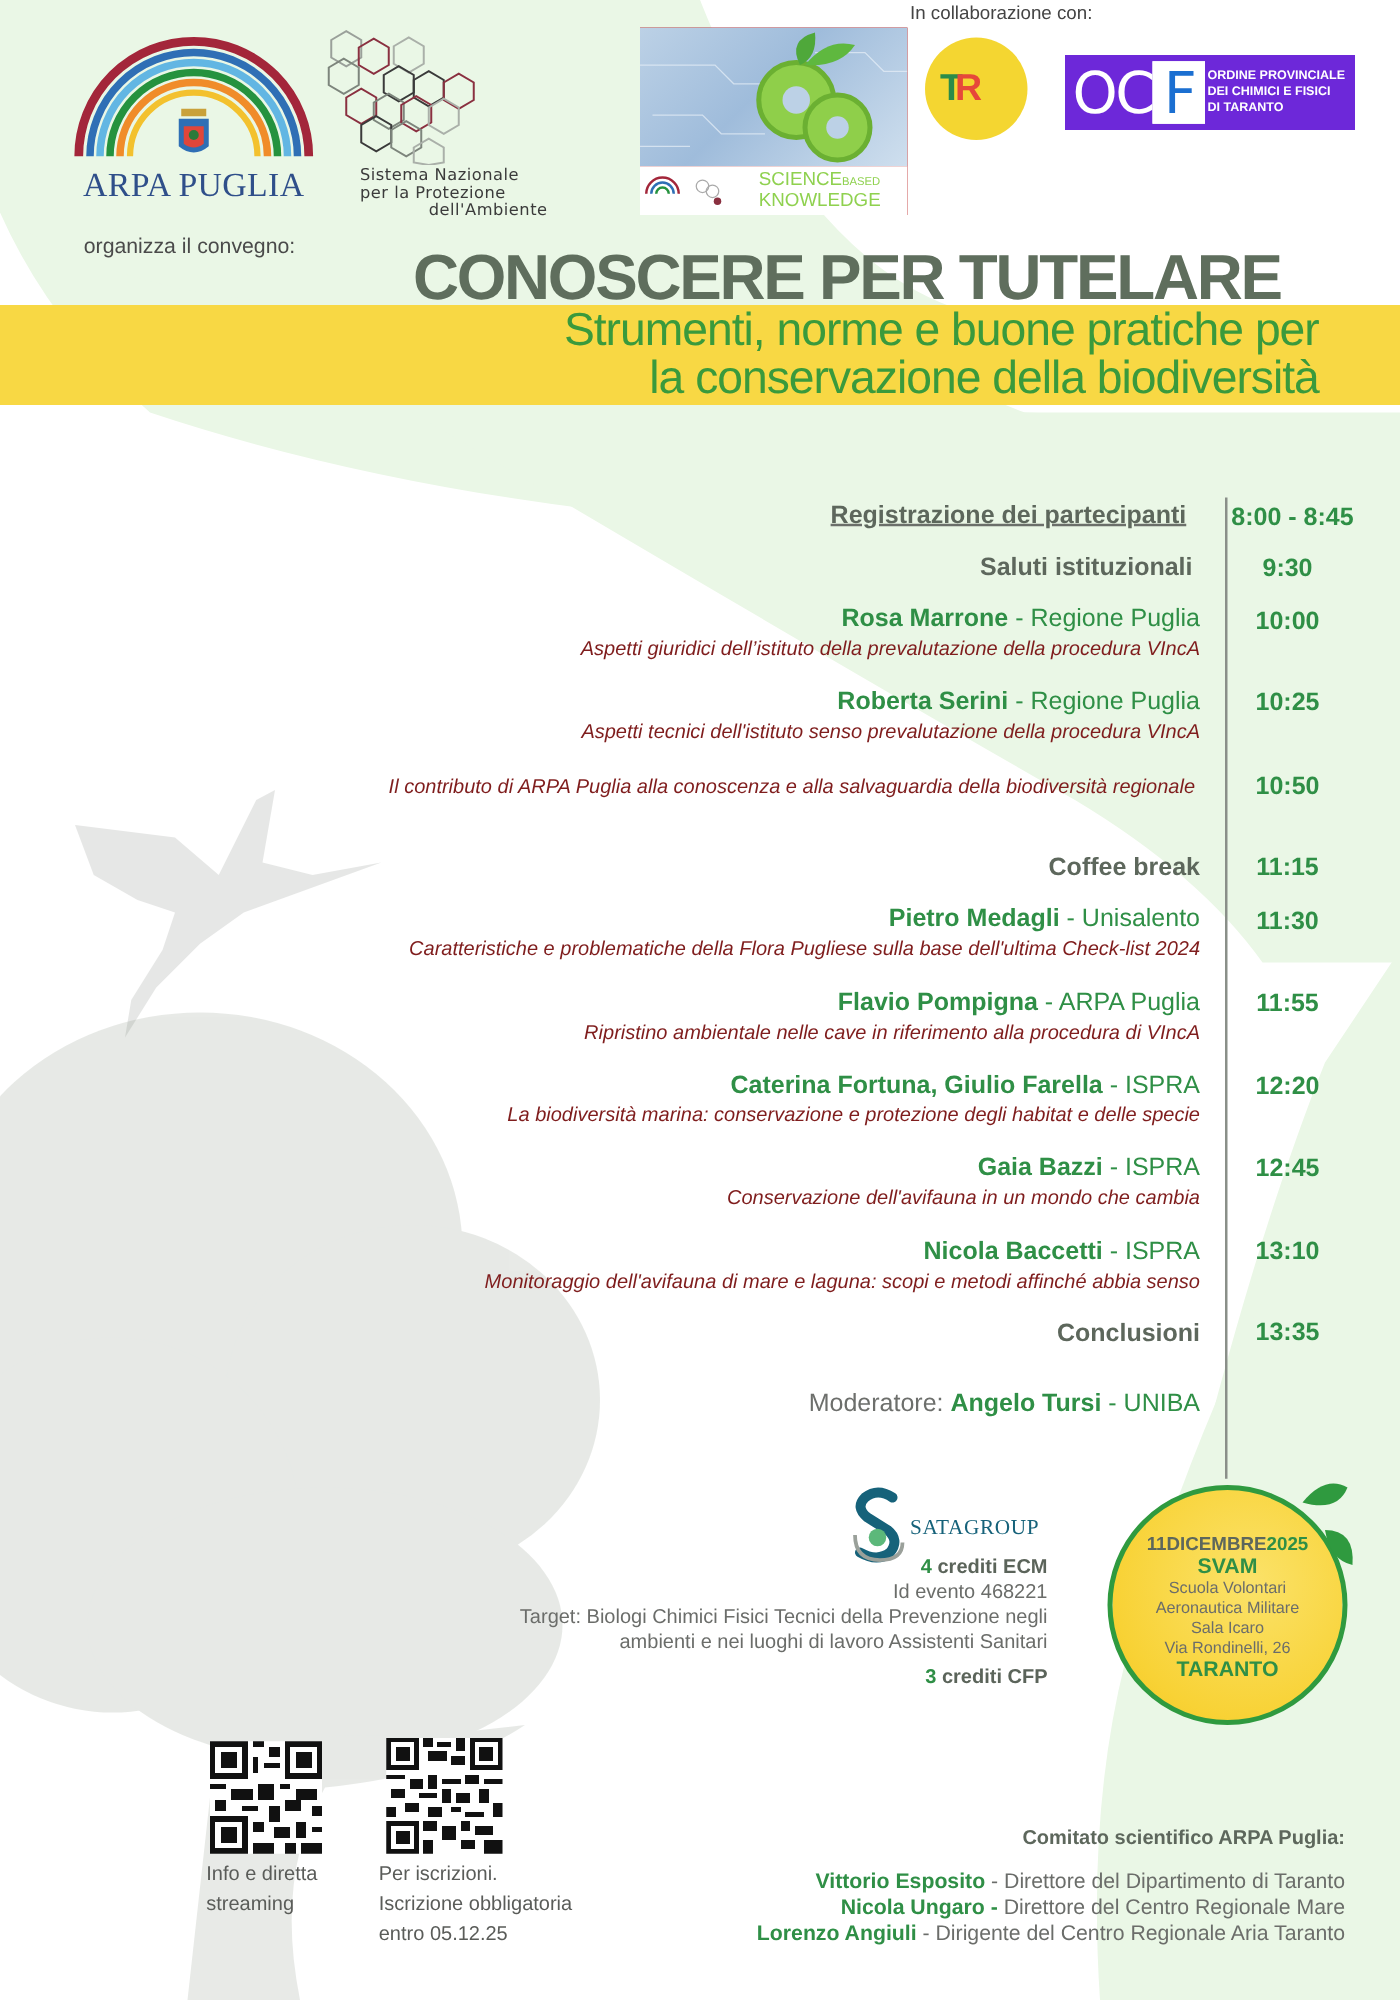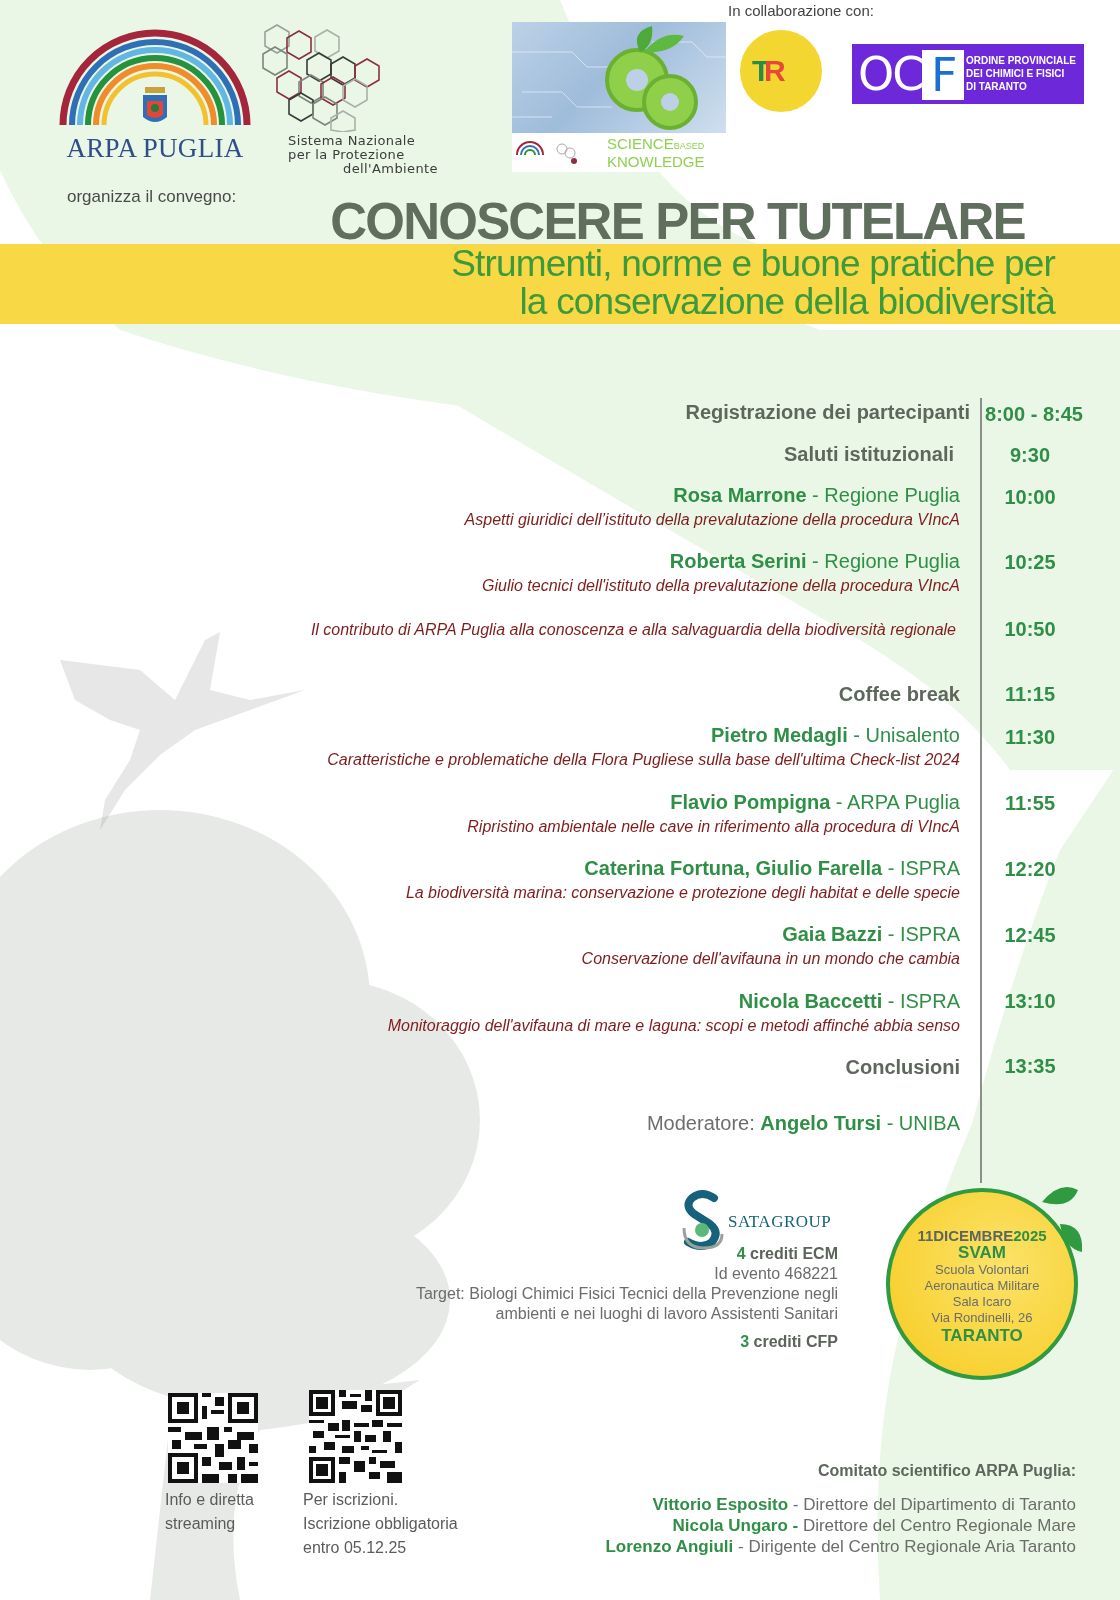--- a/index.html
+++ b/index.html
@@ -234,39 +234,39 @@
 
 <div class="abs title">CONOSCERE PER TUTELARE</div>
 <div class="abs band"></div>
 <div class="abs subtitle">
   <div>Strumenti, norme e buone pratiche per</div>
   <div>la conservazione della biodiversità</div>
 </div>
 
 <div class="abs timeline-line"></div>
 
-<div class="prog-row" style="top:401px; right:150px;">
+<div class="prog-row" style="top:401px; right:171px;text-decoration:underline;">
   <div class="prog-title">Registrazione dei partecipanti</div>
 </div>
 <div class="time wide" style="top:403px;">8:00 - 8:45</div>
 
 <div class="prog-row" style="top:443px; right:166px;">
   <div class="prog-title">Saluti istituzionali</div>
 </div>
 <div class="time" style="top:444px;">9:30</div>
 
 <div class="prog-row" style="top:484px;">
   <div><span class="speaker-name">Rosa Marrone</span><span class="speaker-org"> - Regione Puglia</span></div>
   <div class="talk-title">Aspetti giuridici dell’istituto della prevalutazione della procedura VIncA</div>
 </div>
 <div class="time" style="top:486px;">10:00</div>
 
 <div class="prog-row" style="top:550px;">
   <div><span class="speaker-name">Roberta Serini</span><span class="speaker-org"> - Regione Puglia</span></div>
-  <div class="talk-title">Giulio tecnici dell'istituto della prevalutazione della procedura VIncA</div>
+  <div class="talk-title">Aspetti tecnici dell'istituto senso prevalutazione della procedura VIncA</div>
 </div>
 <div class="time" style="top:551px;">10:25</div>
 
 <div class="prog-row" style="top:617px; right:164px;">
   <div class="talk-title">Il contributo di ARPA Puglia alla conoscenza e alla salvaguardia della biodiversità regionale</div>
 </div>
 <div class="time" style="top:618px;">10:50</div>
 
 <div class="prog-row" style="top:683px;">
   <div class="prog-title">Coffee break</div>

